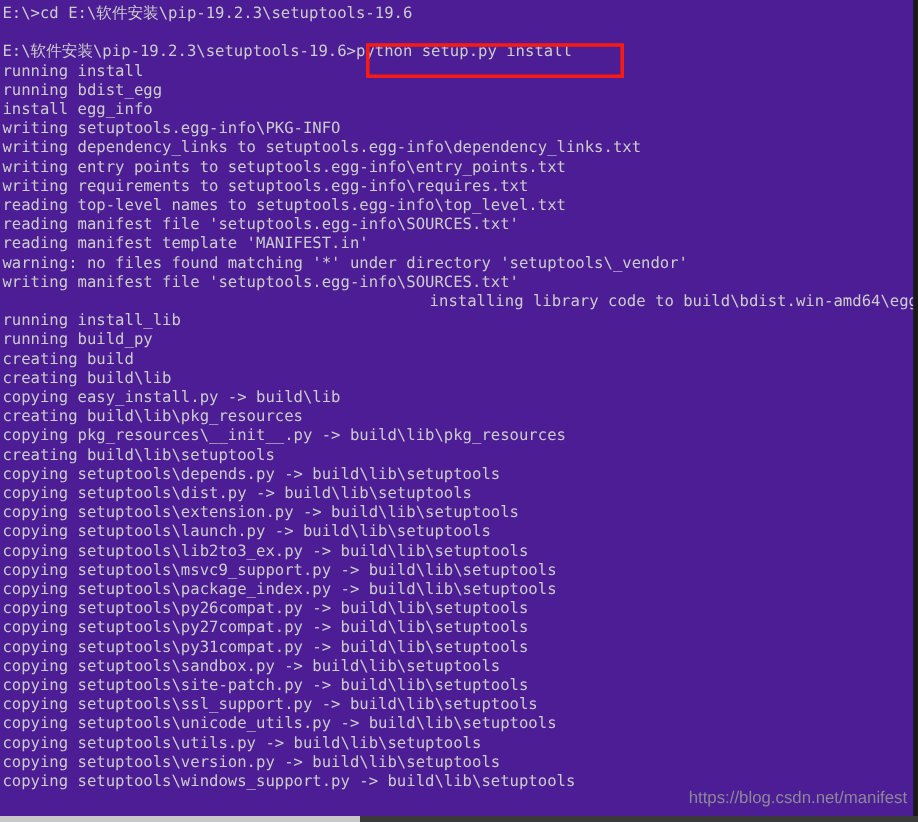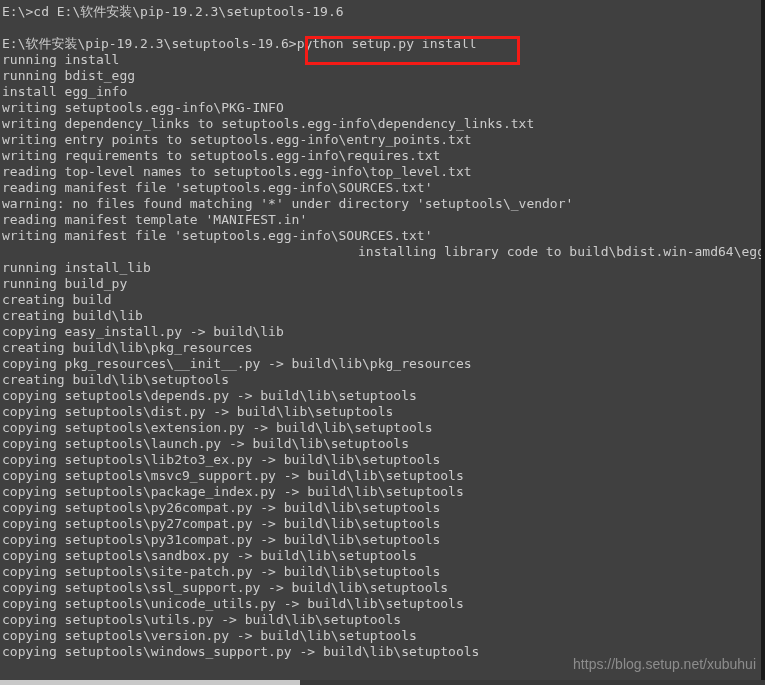--- a/index.html
+++ b/index.html
@@ -76,37 +76,37 @@
     right: 0;
     top: 0;
     width: 4px;
     height: 680px;
     background: #1a1a1a;
   }
 </style>
 </head>
 <body>
 
-<div id="terminal-window" style="background: #404040;">
+<div id="terminal-window" style="background: #4c1d95;">
 
   <div id="console-output">
       <div class="console-line" style="color: rgb(204, 204, 204);">E:\&gt;cd E:\软件安装\pip-19.2.3\setuptools-19.6</div>
       <div class="console-line blank"></div>
       <div class="console-line" style="color: rgb(204, 204, 204);">E:\软件安装\pip-19.2.3\setuptools-19.6&gt;python setup.py install</div>
       <div class="console-line" style="color: rgb(204, 204, 204);">running install</div>
       <div class="console-line" style="color: rgb(204, 204, 204);">running bdist_egg</div>
       <div class="console-line" style="color: rgb(204, 204, 204);">install egg_info</div>
       <div class="console-line" style="color: rgb(204, 204, 204);">writing setuptools.egg-info\PKG-INFO</div>
       <div class="console-line" style="color: rgb(204, 204, 204);">writing dependency_links to setuptools.egg-info\dependency_links.txt</div>
       <div class="console-line" style="color: rgb(204, 204, 204);">writing entry points to setuptools.egg-info\entry_points.txt</div>
       <div class="console-line" style="color: rgb(204, 204, 204);">writing requirements to setuptools.egg-info\requires.txt</div>
       <div class="console-line" style="color: rgb(204, 204, 204);">reading top-level names to setuptools.egg-info\top_level.txt</div>
       <div class="console-line" style="color: rgb(204, 204, 204);">reading manifest file 'setuptools.egg-info\SOURCES.txt'</div>
+      <div class="console-line" style="color: rgb(204, 204, 204);">reading manifest template 'MANIFEST.in'</div>
       <div class="console-line" style="color: rgb(204, 204, 204);">warning: no files found matching '*' under directory 'setuptools\_vendor'</div>
-      <div class="console-line" style="color: rgb(204, 204, 204);">reading manifest template 'MANIFEST.in'</div>
       <div class="console-line" style="color: rgb(204, 204, 204);">writing manifest file 'setuptools.egg-info\SOURCES.txt'</div>
       <div class="console-line" style="color: rgb(204, 204, 204); text-align: right;">installing library code to build\bdist.win-amd64\egg</div>
       <div class="console-line" style="color: rgb(204, 204, 204);">running install_lib</div>
       <div class="console-line" style="color: rgb(204, 204, 204);">running build_py</div>
       <div class="console-line" style="color: rgb(204, 204, 204);">creating build</div>
       <div class="console-line" style="color: rgb(204, 204, 204);">creating build\lib</div>
       <div class="console-line" style="color: rgb(204, 204, 204);">copying easy_install.py -&gt; build\lib</div>
       <div class="console-line" style="color: rgb(204, 204, 204);">creating build\lib\pkg_resources</div>
       <div class="console-line" style="color: rgb(204, 204, 204);">copying pkg_resources\__init__.py -&gt; build\lib\pkg_resources</div>
       <div class="console-line" style="color: rgb(204, 204, 204);">creating build\lib\setuptools</div>
@@ -124,21 +124,21 @@
       <div class="console-line" style="color: rgb(204, 204, 204);">copying setuptools\site-patch.py -&gt; build\lib\setuptools</div>
       <div class="console-line" style="color: rgb(204, 204, 204);">copying setuptools\ssl_support.py -&gt; build\lib\setuptools</div>
       <div class="console-line" style="color: rgb(204, 204, 204);">copying setuptools\unicode_utils.py -&gt; build\lib\setuptools</div>
       <div class="console-line" style="color: rgb(204, 204, 204);">copying setuptools\utils.py -&gt; build\lib\setuptools</div>
       <div class="console-line" style="color: rgb(204, 204, 204);">copying setuptools\version.py -&gt; build\lib\setuptools</div>
       <div class="console-line" style="color: rgb(204, 204, 204);">copying setuptools\windows_support.py -&gt; build\lib\setuptools</div>
     </div>
 
   <div id="highlight-box" style="border-color: rgb(245, 27, 22);"></div>
 
-  <div id="watermark" style="color: rgb(154, 154, 154);">https://blog.setup.net/xubuhui</div>
+  <div id="watermark" style="color: rgb(154, 154, 154);">https://blog.csdn.net/manifest</div>
 
   <div id="v-scroll-edge"></div>
 
   <div id="h-scrollbar">
     <div id="h-scrollbar-thumb"></div>
   </div>
 
 </div>
 
 </body></html>

